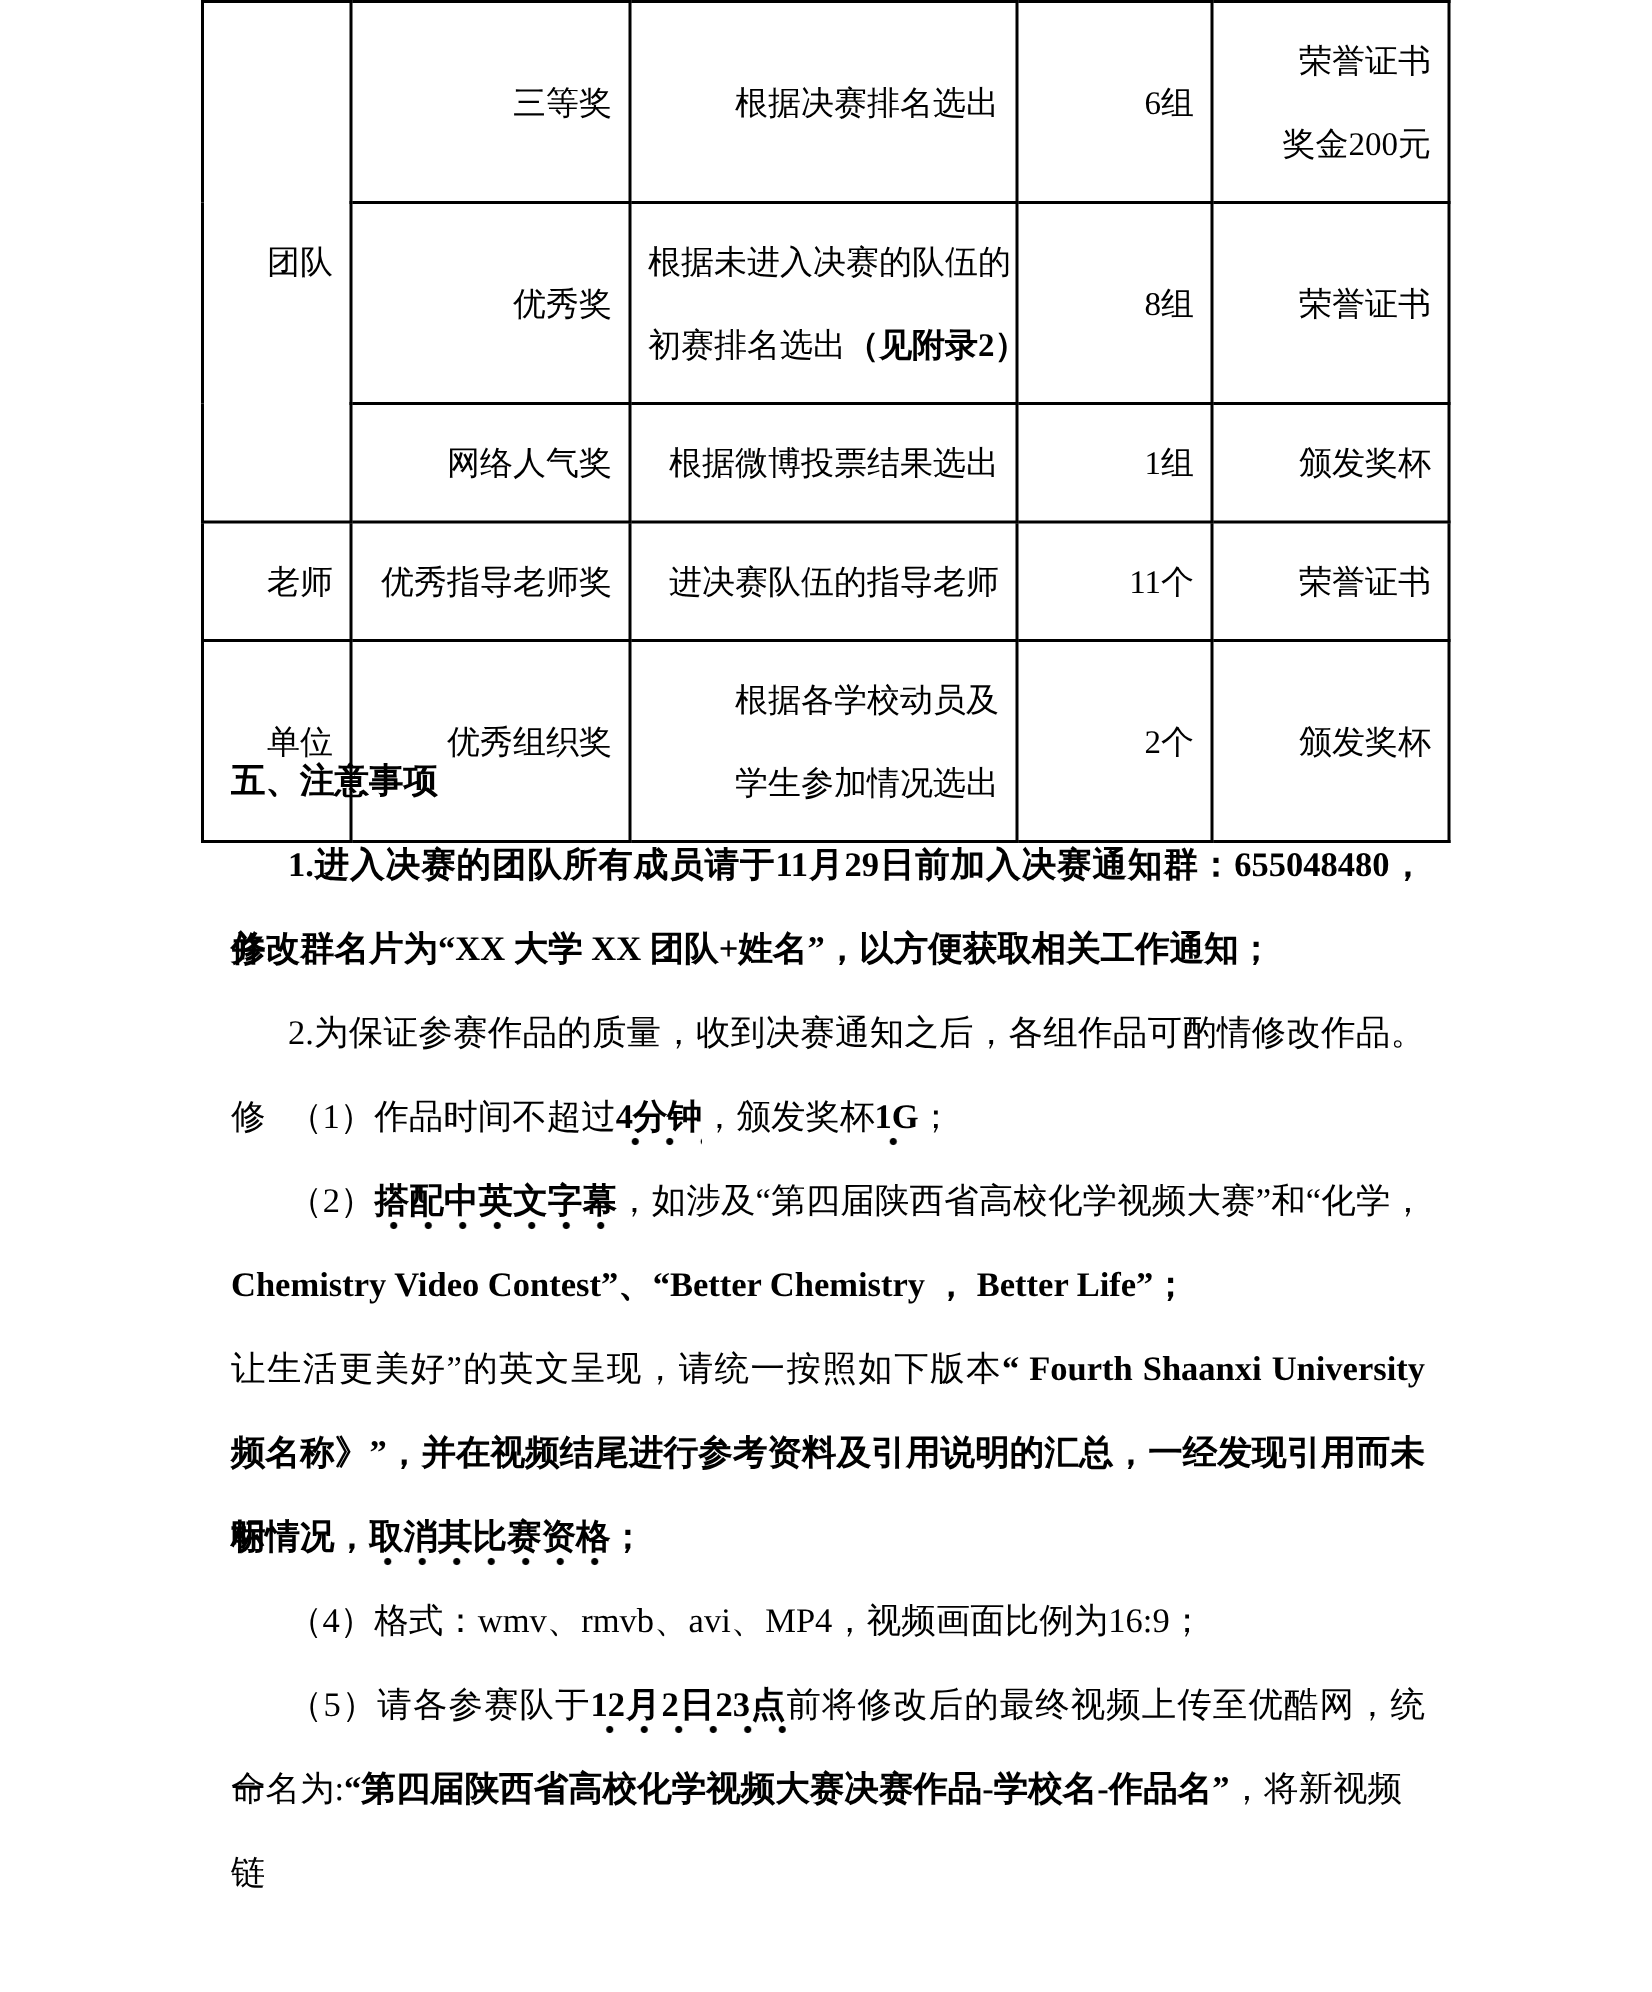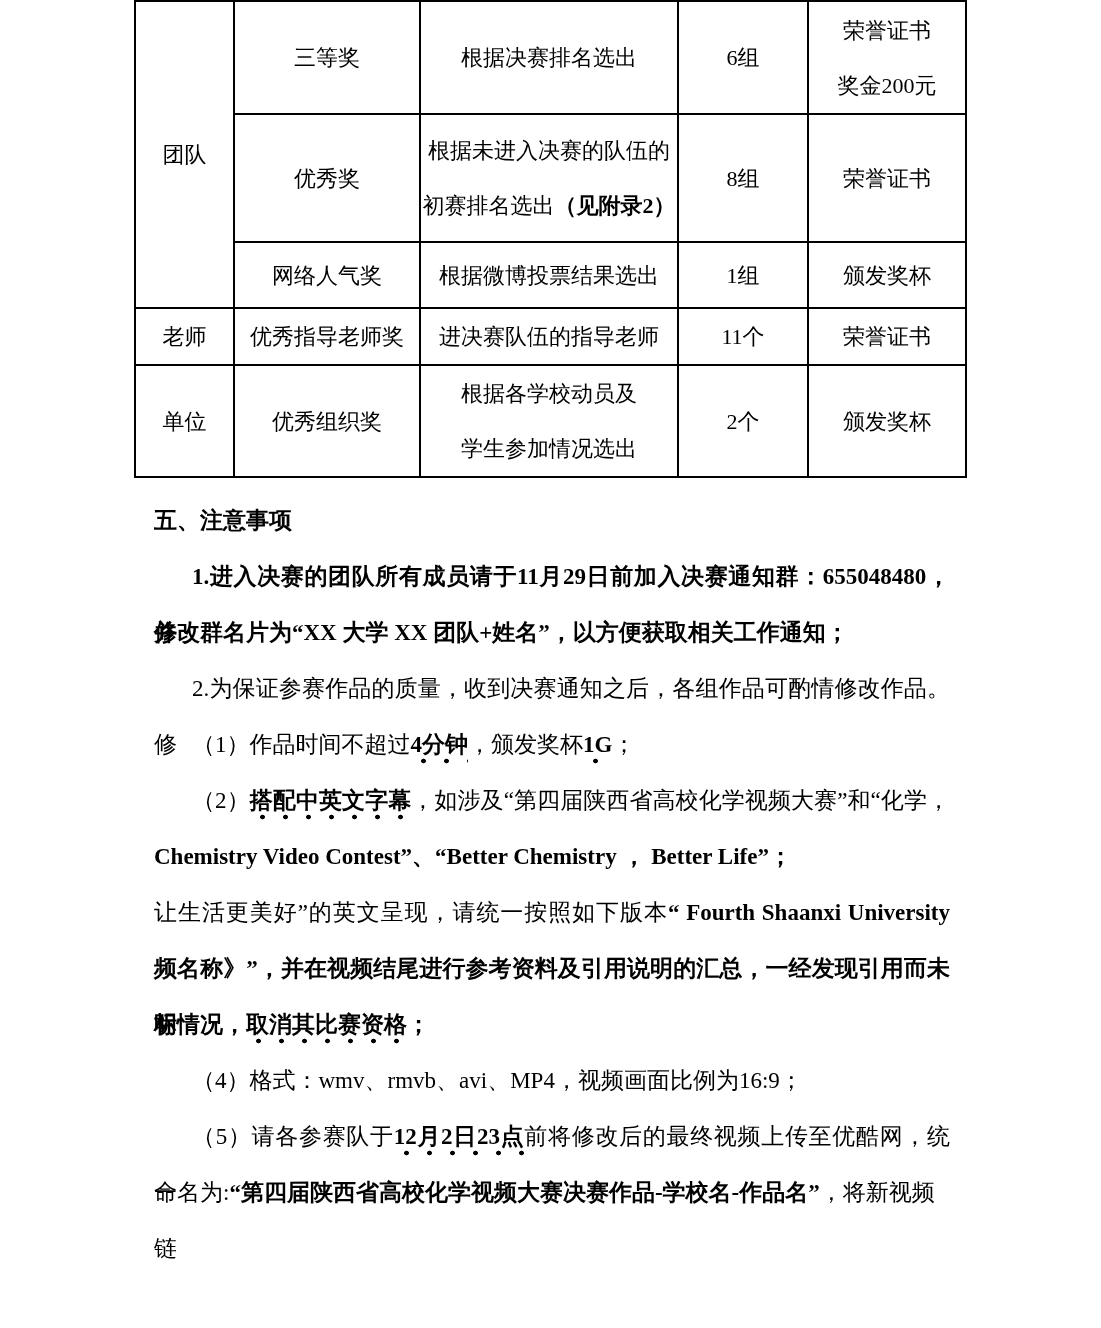--- a/index.html
+++ b/index.html
@@ -6,22 +6,22 @@
   .page{
     width:1101px;height:1328px;background:#ffffff;position:relative;overflow:hidden;
     font-family:"Liberation Serif","DejaVu Serif",serif;color:#000;
   }
   
   table.awards{
     border-collapse:collapse;table-layout:fixed;
     margin-left:134px;width:831px;font-size:22px;
   }
   table.awards td{
-    border:2px solid #000;text-align:center;vertical-align:middle;
-    padding:0;line-height:55px;white-space:nowrap;
+    border:2px solid #000;text-align:right;vertical-align:middle;
+    padding:11px;line-height:55px;white-space:nowrap;
   }
   table.awards tr:nth-child(1){height:113px;}
   table.awards tr:nth-child(2){height:128px;}
   table.awards tr:nth-child(3){height:66px;}
   table.awards tr:nth-child(4){height:51px;}
   table.awards tr:nth-child(5){height:110px;}
   .c1{width:99px;} .c2{width:186px;} .c3{width:258px;} .c4{width:130px;} .c5{width:158px;}
   
   .content{
     position:absolute;left:154px;top:493px;width:796px;

